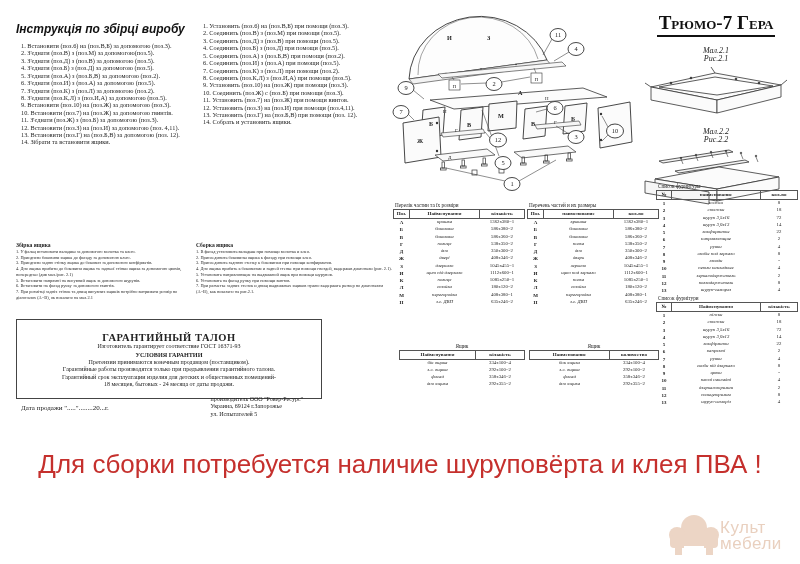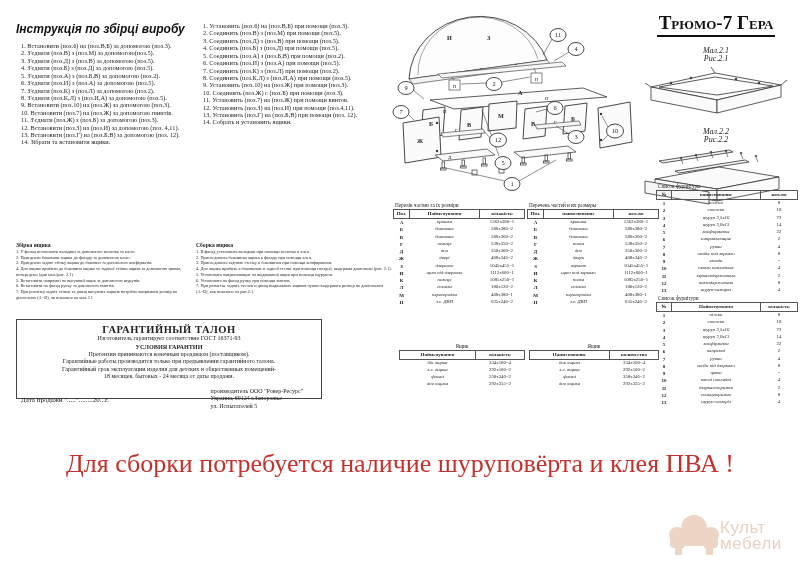--- a/index.html
+++ b/index.html
@@ -38,30 +38,30 @@
   .parts-ua{left:393px;top:202px;width:132px;}
   .parts-ru{left:527px;top:202px;width:132px;}
   .hw-ru{left:656px;top:183px;width:142px;}
   .hw-ua{left:656px;top:295px;width:142px;}
   .dt-ua{left:399px;top:343px;width:126px;}
   .dt-ru{left:529px;top:343px;width:130px;}
   
   .warranty-note{position:absolute;left:30px;top:310px;width:292px;text-align:center;
                  font-weight:bold;font-size:7.6px;}
   .warranty-box{position:absolute;left:16px;top:319px;width:306px;height:80px;
-                border:1px solid #444;box-sizing:border-box;padding:4px 4px;}
+                border:1px solid #444;box-sizing:border-box;padding:12px 4px;}
   .warranty-box .wtitle{text-align:center;font-size:10.5px;font-weight:bold;letter-spacing:0.5px;}
   .warranty-box .wline{text-align:center;font-size:6px;line-height:1.25;}
   .warranty-box .wsub{text-align:center;font-size:6.2px;font-weight:bold;line-height:1.3;}
   .wbottom{display:flex;justify-content:space-between;margin-top:7px;}
   .wdate{font-size:7px;padding-top:8px;}
   .wproducer{font-size:6px;line-height:1.25;text-align:left;padding-right:14px;}
   
   .red-note{position:absolute;left:0;top:449px;width:800px;text-align:center;
-            font-family:Liberation Serif, serif;font-size:26px;color:#c5302d;}
+            font-family:Liberation Sans, sans-serif;font-size:26px;color:#c5302d;}
   
   .watermark{position:absolute;left:668px;top:494px;width:130px;height:64px;
              display:flex;align-items:flex-end;}
   .wm-text{font-family:"Liberation Sans",sans-serif;color:#e9d0bf;font-size:17px;
            line-height:0.95;text-align:left;padding-bottom:6px;letter-spacing:0.5px;}
   svg text{font-family:"Liberation Serif",serif;fill:#222;}
   svg .lbl{font-size:6.2px;font-weight:bold;}
   svg .lbl-s{font-size:5px;}
   svg .co{font-size:6.4px;}
 </style>

